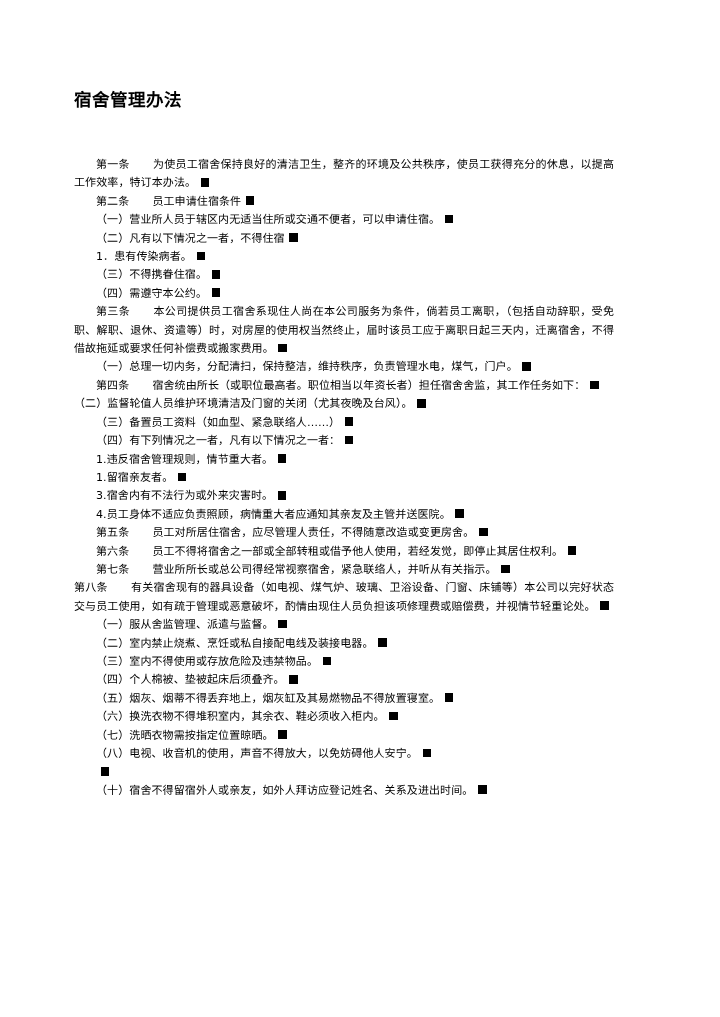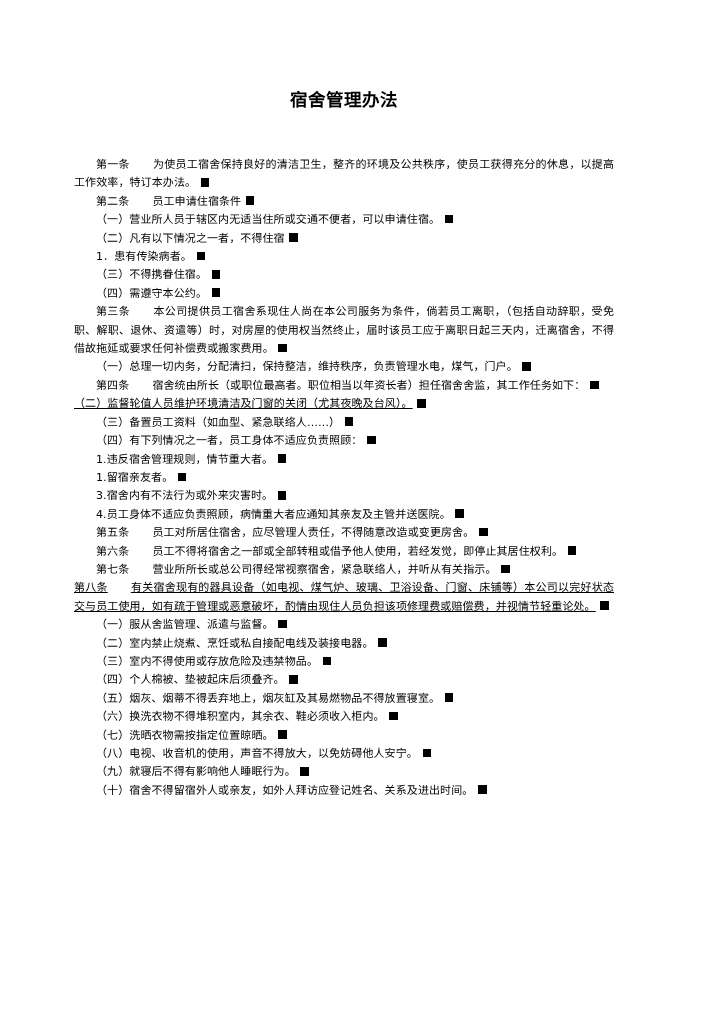--- a/index.html
+++ b/index.html
@@ -20,40 +20,40 @@
     overflow: hidden;
     box-sizing: border-box;
   }
   .doc-body {
     position: absolute;
     left: 74px;
     top: 88px;
     width: 540px;
   }
   .doc-title {
-    text-align: center;
+    text-align: left;
     font-size: 17.5px;
     font-weight: bold;
     letter-spacing: 0.5px;
     line-height: 24px;
     margin: 0 0 44px 0;
     white-space: nowrap;
   }
   .para {
     font-size: 11px;
     line-height: 18.4px;
     margin: 0;
     text-align: justify;
     text-justify: inter-ideograph;
     word-break: break-all;
     letter-spacing: 0.1px;
   }
   
   .ind-2 { text-indent: 2em; }
-  .ind-0 { text-indent: 0; text-decoration: underline; }
+  .ind-0 { text-indent: 0; }
   .gap {
     
     display: inline-block;
     width: 2.1em;
   }
   .endmark {
     display: inline-block;
     width: 0.78em;
     height: 0.78em;
     background: #000000;
@@ -75,35 +75,35 @@
         <p class="para ind-2"><span>（一）营业所人员于辖区内无适当住所或交通不便者，可以申请住宿。</span><span class="endmark"></span></p>
         <p class="para ind-2"><span>（二）凡有以下情况之一者，不得住宿</span><span class="endmark"></span></p>
         <p class="para ind-2"><span>1．患有传染病者。</span><span class="endmark"></span></p>
         <p class="para ind-2"><span>（三）不得携眷住宿。</span><span class="endmark"></span></p>
         <p class="para ind-2"><span>（四）需遵守本公约。</span><span class="endmark"></span></p>
         <p class="para ind-2"><span>第三条</span><span class="gap"></span><span>本公司提供员工宿舍系现住人尚在本公司服务为条件，倘若员工离职，（包括自动辞职，受免职、解职、退休、资遣等）时，对房屋的使用权当然终止，届时该员工应于离职日起三天内，迁离宿舍，不得借故拖延或要求任何补偿费或搬家费用。</span><span class="endmark"></span></p>
         <p class="para ind-2"><span>（一）总理一切内务，分配清扫，保持整洁，维持秩序，负责管理水电，煤气，门户。</span><span class="endmark"></span></p>
         <p class="para ind-2"><span>第四条</span><span class="gap"></span><span>宿舍统由所长（或职位最高者。职位相当以年资长者）担任宿舍舍监，其工作任务如下：</span><span class="endmark"></span></p>
         <p class="para ind-0"><span>（二）监督轮值人员维护环境清洁及门窗的关闭（尤其夜晚及台风）。</span><span class="endmark"></span></p>
         <p class="para ind-2"><span>（三）备置员工资料（如血型、紧急联络人……）</span><span class="endmark"></span></p>
-        <p class="para ind-2"><span>（四）有下列情况之一者，员工身体不适应负责照顾：</span><span class="endmark"></span></p>
+        <p class="para ind-2"><span>（四）有下列情况之一者，凡有以下情况之一者：</span><span class="endmark"></span></p>
         <p class="para ind-2"><span>1.违反宿舍管理规则，情节重大者。</span><span class="endmark"></span></p>
         <p class="para ind-2"><span>1.留宿亲友者。</span><span class="endmark"></span></p>
         <p class="para ind-2"><span>3.宿舍内有不法行为或外来灾害时。</span><span class="endmark"></span></p>
         <p class="para ind-2"><span>4.员工身体不适应负责照顾，病情重大者应通知其亲友及主管并送医院。</span><span class="endmark"></span></p>
         <p class="para ind-2"><span>第五条</span><span class="gap"></span><span>员工对所居住宿舍，应尽管理人责任，不得随意改造或变更房舍。</span><span class="endmark"></span></p>
         <p class="para ind-2"><span>第六条</span><span class="gap"></span><span>员工不得将宿舍之一部或全部转租或借予他人使用，若经发觉，即停止其居住权利。</span><span class="endmark"></span></p>
         <p class="para ind-2"><span>第七条</span><span class="gap"></span><span>营业所所长或总公司得经常视察宿舍，紧急联络人，并听从有关指示。</span><span class="endmark"></span></p>
         <p class="para ind-0"><span>第八条</span><span class="gap"></span><span>有关宿舍现有的器具设备（如电视、煤气炉、玻璃、卫浴设备、门窗、床铺等）本公司以完好状态交与员工使用，如有疏于管理或恶意破坏，酌情由现住人员负担该项修理费或赔偿费，并视情节轻重论处。</span><span class="endmark"></span></p>
         <p class="para ind-2"><span>（一）服从舍监管理、派遣与监督。</span><span class="endmark"></span></p>
         <p class="para ind-2"><span>（二）室内禁止烧煮、烹饪或私自接配电线及装接电器。</span><span class="endmark"></span></p>
         <p class="para ind-2"><span>（三）室内不得使用或存放危险及违禁物品。</span><span class="endmark"></span></p>
         <p class="para ind-2"><span>（四）个人棉被、垫被起床后须叠齐。</span><span class="endmark"></span></p>
         <p class="para ind-2"><span>（五）烟灰、烟蒂不得丢弃地上，烟灰缸及其易燃物品不得放置寝室。</span><span class="endmark"></span></p>
         <p class="para ind-2"><span>（六）换洗衣物不得堆积室内，其余衣、鞋必须收入柜内。</span><span class="endmark"></span></p>
         <p class="para ind-2"><span>（七）洗晒衣物需按指定位置晾晒。</span><span class="endmark"></span></p>
         <p class="para ind-2"><span>（八）电视、收音机的使用，声音不得放大，以免妨碍他人安宁。</span><span class="endmark"></span></p>
-        <p class="para ind-2"><span>（九）就寝后不得有影响他人睡眠行为。</span><span class="endmark"></span></p>
+        <p class="para ind-2"><span class="endmark"></span></p>
         <p class="para ind-2"><span>（十）宿舍不得留宿外人或亲友，如外人拜访应登记姓名、关系及进出时间。</span><span class="endmark"></span></p>
       </div>
 
   </div>
 </div>
 
 </body></html>

